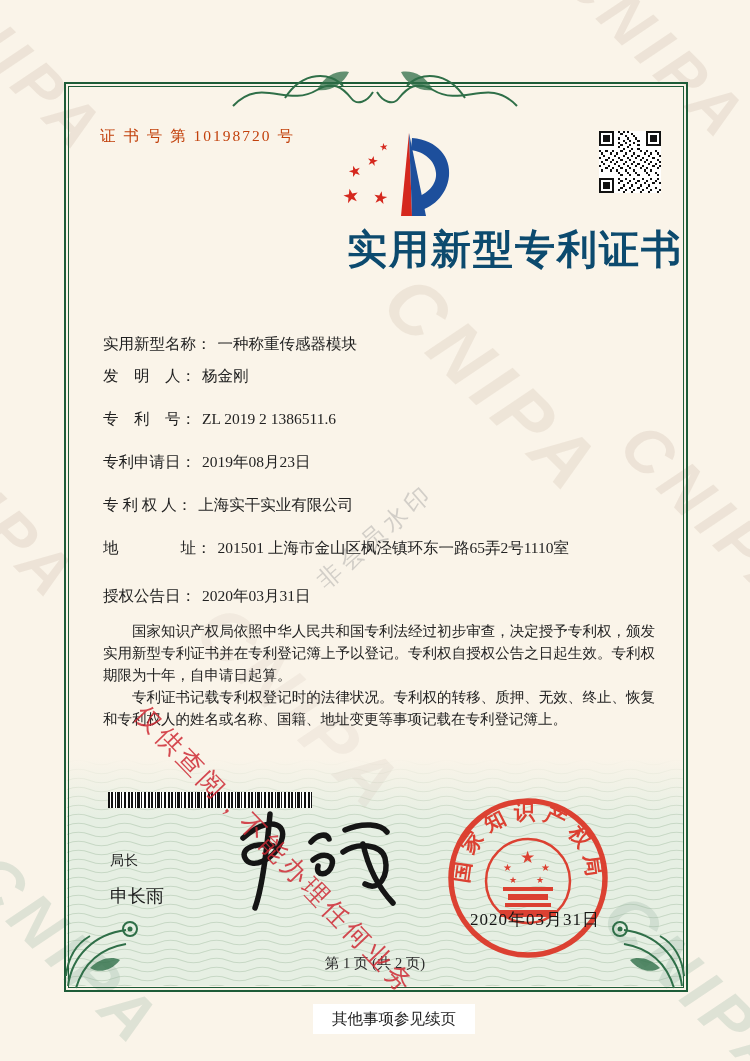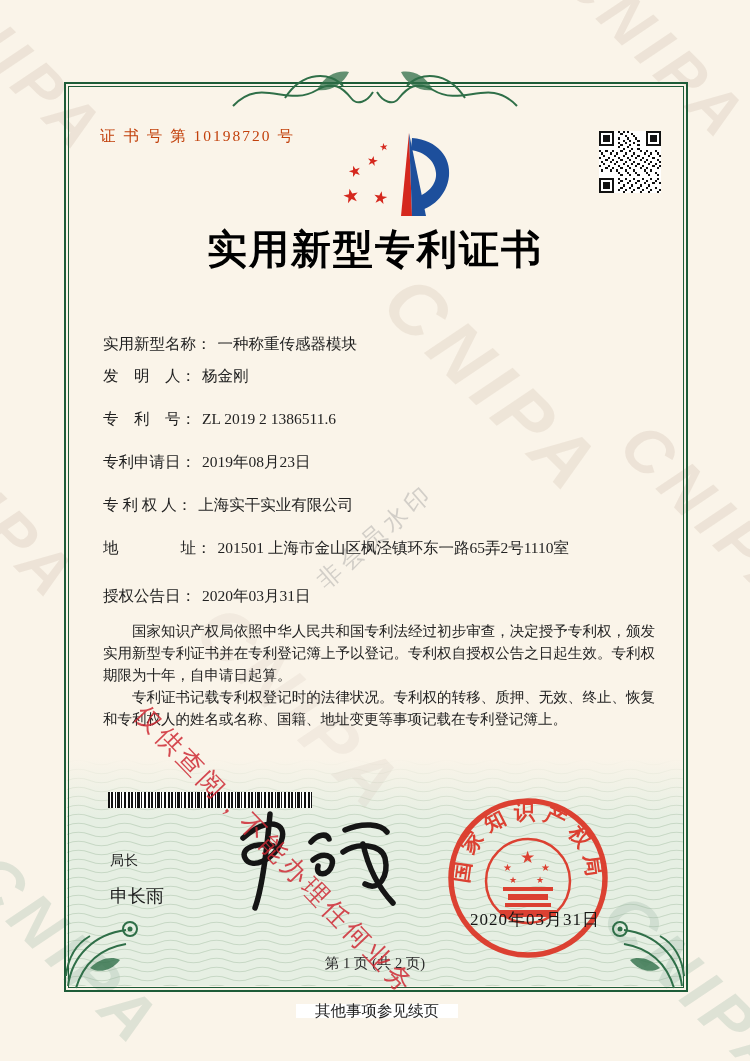--- a/index.html
+++ b/index.html
@@ -23,22 +23,22 @@
          border:2.5px solid #1d5c38;z-index:1;}
   .frame-inner{position:absolute;left:2px;top:2px;right:2px;bottom:2px;border:1px solid #1d5c38;}
   .wave-band{position:absolute;left:67px;top:758px;width:616px;height:228px;z-index:0;}
   .wave-fade{position:absolute;left:0;top:0;width:100%;height:60px;
              background:linear-gradient(#faf4e9,rgba(250,244,233,0));}
 
   .ornament{position:absolute;z-index:2;}
 
   
   .cert-no{position:absolute;left:100px;top:126px;font-size:15.5px;letter-spacing:2px;color:#c2410c;z-index:2;}
-  .title{position:absolute;left:67px;top:222px;width:616px;text-align:center;
-         font-size:40px;font-weight:700;letter-spacing:2px;color:#000000;z-index:2;}
+  .title{position:absolute;left:67px;top:222px;width:616px;text-align:right;
+         font-size:40px;font-weight:700;letter-spacing:2px;color:#0c4a6e;z-index:2;}
   .row{position:absolute;left:103px;font-size:15.5px;color:#222;z-index:2;white-space:nowrap;}
   .row .lbl{display:inline-block;}
   .row .val{margin-left:6px;}
   .grant2{position:absolute;left:367px;font-size:15.5px;color:#222;z-index:2;white-space:nowrap;}
   .paras{position:absolute;left:103px;top:620px;width:552px;font-size:14.5px;
          line-height:22px;color:#222;z-index:2;text-align:justify;}
   .paras p{margin:0;text-indent:2em;}
 
   .barcode{position:absolute;left:108px;top:792px;width:204px;height:16px;z-index:3;
      background:repeating-linear-gradient(90deg,#101010 0 2px,#fff 2px 3px,#101010 3px 5px,
@@ -50,21 +50,21 @@
   .signer-name{position:absolute;left:110px;top:884px;font-size:18px;font-weight:500;
      font-family:"Liberation Sans","DejaVu Sans",sans-serif;color:#1c1c1c;z-index:3;}
   .signature{position:absolute;left:215px;top:808px;z-index:3;}
 
   .seal{position:absolute;left:443px;top:793px;z-index:4;opacity:.93;}
   .seal-date{position:absolute;left:470px;top:908px;font-size:17px;color:#161616;
      letter-spacing:1px;z-index:5;}
 
   .page-indicator{position:absolute;left:67px;top:954px;width:616px;text-align:center;
      font-size:14.5px;color:#2b2b2b;z-index:3;}
-  .cont-note{position:absolute;left:296px;top:1004px;width:162px;height:14px;background:#fff;
+  .cont-note{position:absolute;left:313px;top:1004px;width:162px;height:30px;background:#fff;
      display:flex;align-items:center;justify-content:center;font-size:15.5px;color:#222;z-index:2;}
 
   .logo{position:absolute;left:332px;top:128px;z-index:2;}
   .qr{position:absolute;left:599px;top:131px;z-index:2;}
 </style>
 </head>
 <body>
 
 <div id="page">
 

